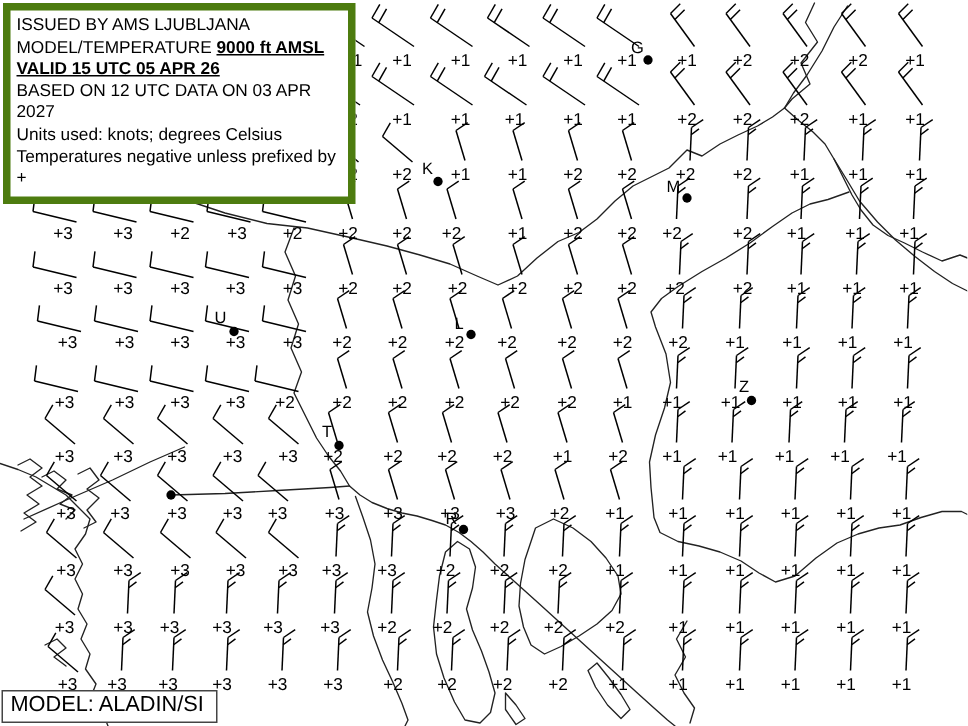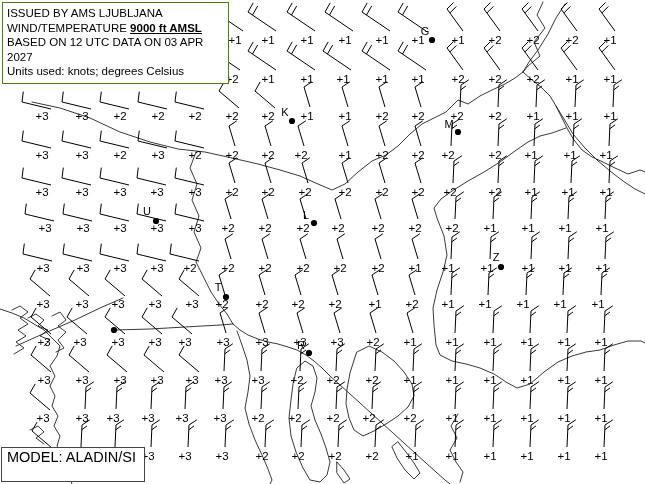--- a/index.html
+++ b/index.html
@@ -1,23 +1,23 @@
 <!DOCTYPE html>
 <html><head>
 <meta charset="utf-8">
 <style>
   html,body{margin:0;padding:0;background:#fff;}
   .stage{position:relative;width:645px;height:484px;background:#fff;overflow:hidden;
          font-family:"Liberation Sans","DejaVu Sans",sans-serif;}
   svg{position:absolute;left:0;top:0;}
   .info-box{position:absolute;left:2px;top:2px;width:218px;background:#fff;
-            border:1px solid #4d7c0f;padding:3px 3px 4px 4px;font-size:11.5px;line-height:14.6px;color:#000;}
+            border:5px solid #4d7c0f;padding:3px 3px 4px 4px;font-size:11.5px;line-height:14.6px;color:#000;}
   .info-box .b{font-weight:bold;text-decoration:underline;}
   .model-box{position:absolute;left:1px;bottom:2px;background:#fff;border:1px solid #444;
-             padding:1px 8px 16px 5px;font-size:14.5px;color:#000;}
+             padding:1px 8px 3px 5px;font-size:14.5px;color:#000;}
   text{font-family:"Liberation Sans","DejaVu Sans",sans-serif;}
 </style>
 </head>
 <body>
 
 <div class="stage">
   <svg id="map-svg" width="645" height="484" viewBox="0 0 645 484">
       <polyline points="32,102 60,108 90,118 120,132 150,142 178,149 205,152 232,158 258,164 280,170 300,176 318,184 332,190 345,184 358,172 372,161 386,155 398,146 410,134 422,124 434,118 446,112 458,100 468,104 480,96 492,90 505,84 515,78 523,72" fill="none" stroke="#222222" stroke-width="0.9" stroke-linejoin="round" stroke-linecap="round"></polyline>
       <polyline points="543,2 537,15 545,28 534,42 540,56 528,66 523,72" fill="none" stroke="#222222" stroke-width="0.9" stroke-linejoin="round" stroke-linecap="round"></polyline>
       <polyline points="565,4 556,18 548,34 538,50 529,62 523,72" fill="none" stroke="#222222" stroke-width="0.9" stroke-linejoin="round" stroke-linecap="round"></polyline>
@@ -1079,19 +1079,21 @@
         <text x="301" y="349" text-anchor="middle" font-size="11" fill="#000000">R</text>
         <circle cx="309" cy="353" r="3.1" fill="#000000"></circle>
       </g>
       <g>
         <circle cx="114" cy="330" r="3.1" fill="#000000"></circle>
       </g>
     </svg>
 
   <div class="info-box">
     <div>ISSUED BY AMS LJUBLJANA</div>
-    <div><span>WIND/TEMPERATURE </span><span class="b">9000 ft AMSL</span></div>
+    <div><span>MODEL/TEMPERATURE </span><span class="b">9000 ft AMSL</span></div>
+    <div class="b">VALID 15 UTC 05 APR 26</div>
     <div>BASED ON 12 UTC DATA ON 03 APR 2027</div>
     <div>Units used: knots; degrees Celsius</div>
+    <div>Temperatures negative unless prefixed by +</div>
   </div>
 
   <div class="model-box">MODEL: ALADIN/SI</div>
 </div>
 
 </body></html>

